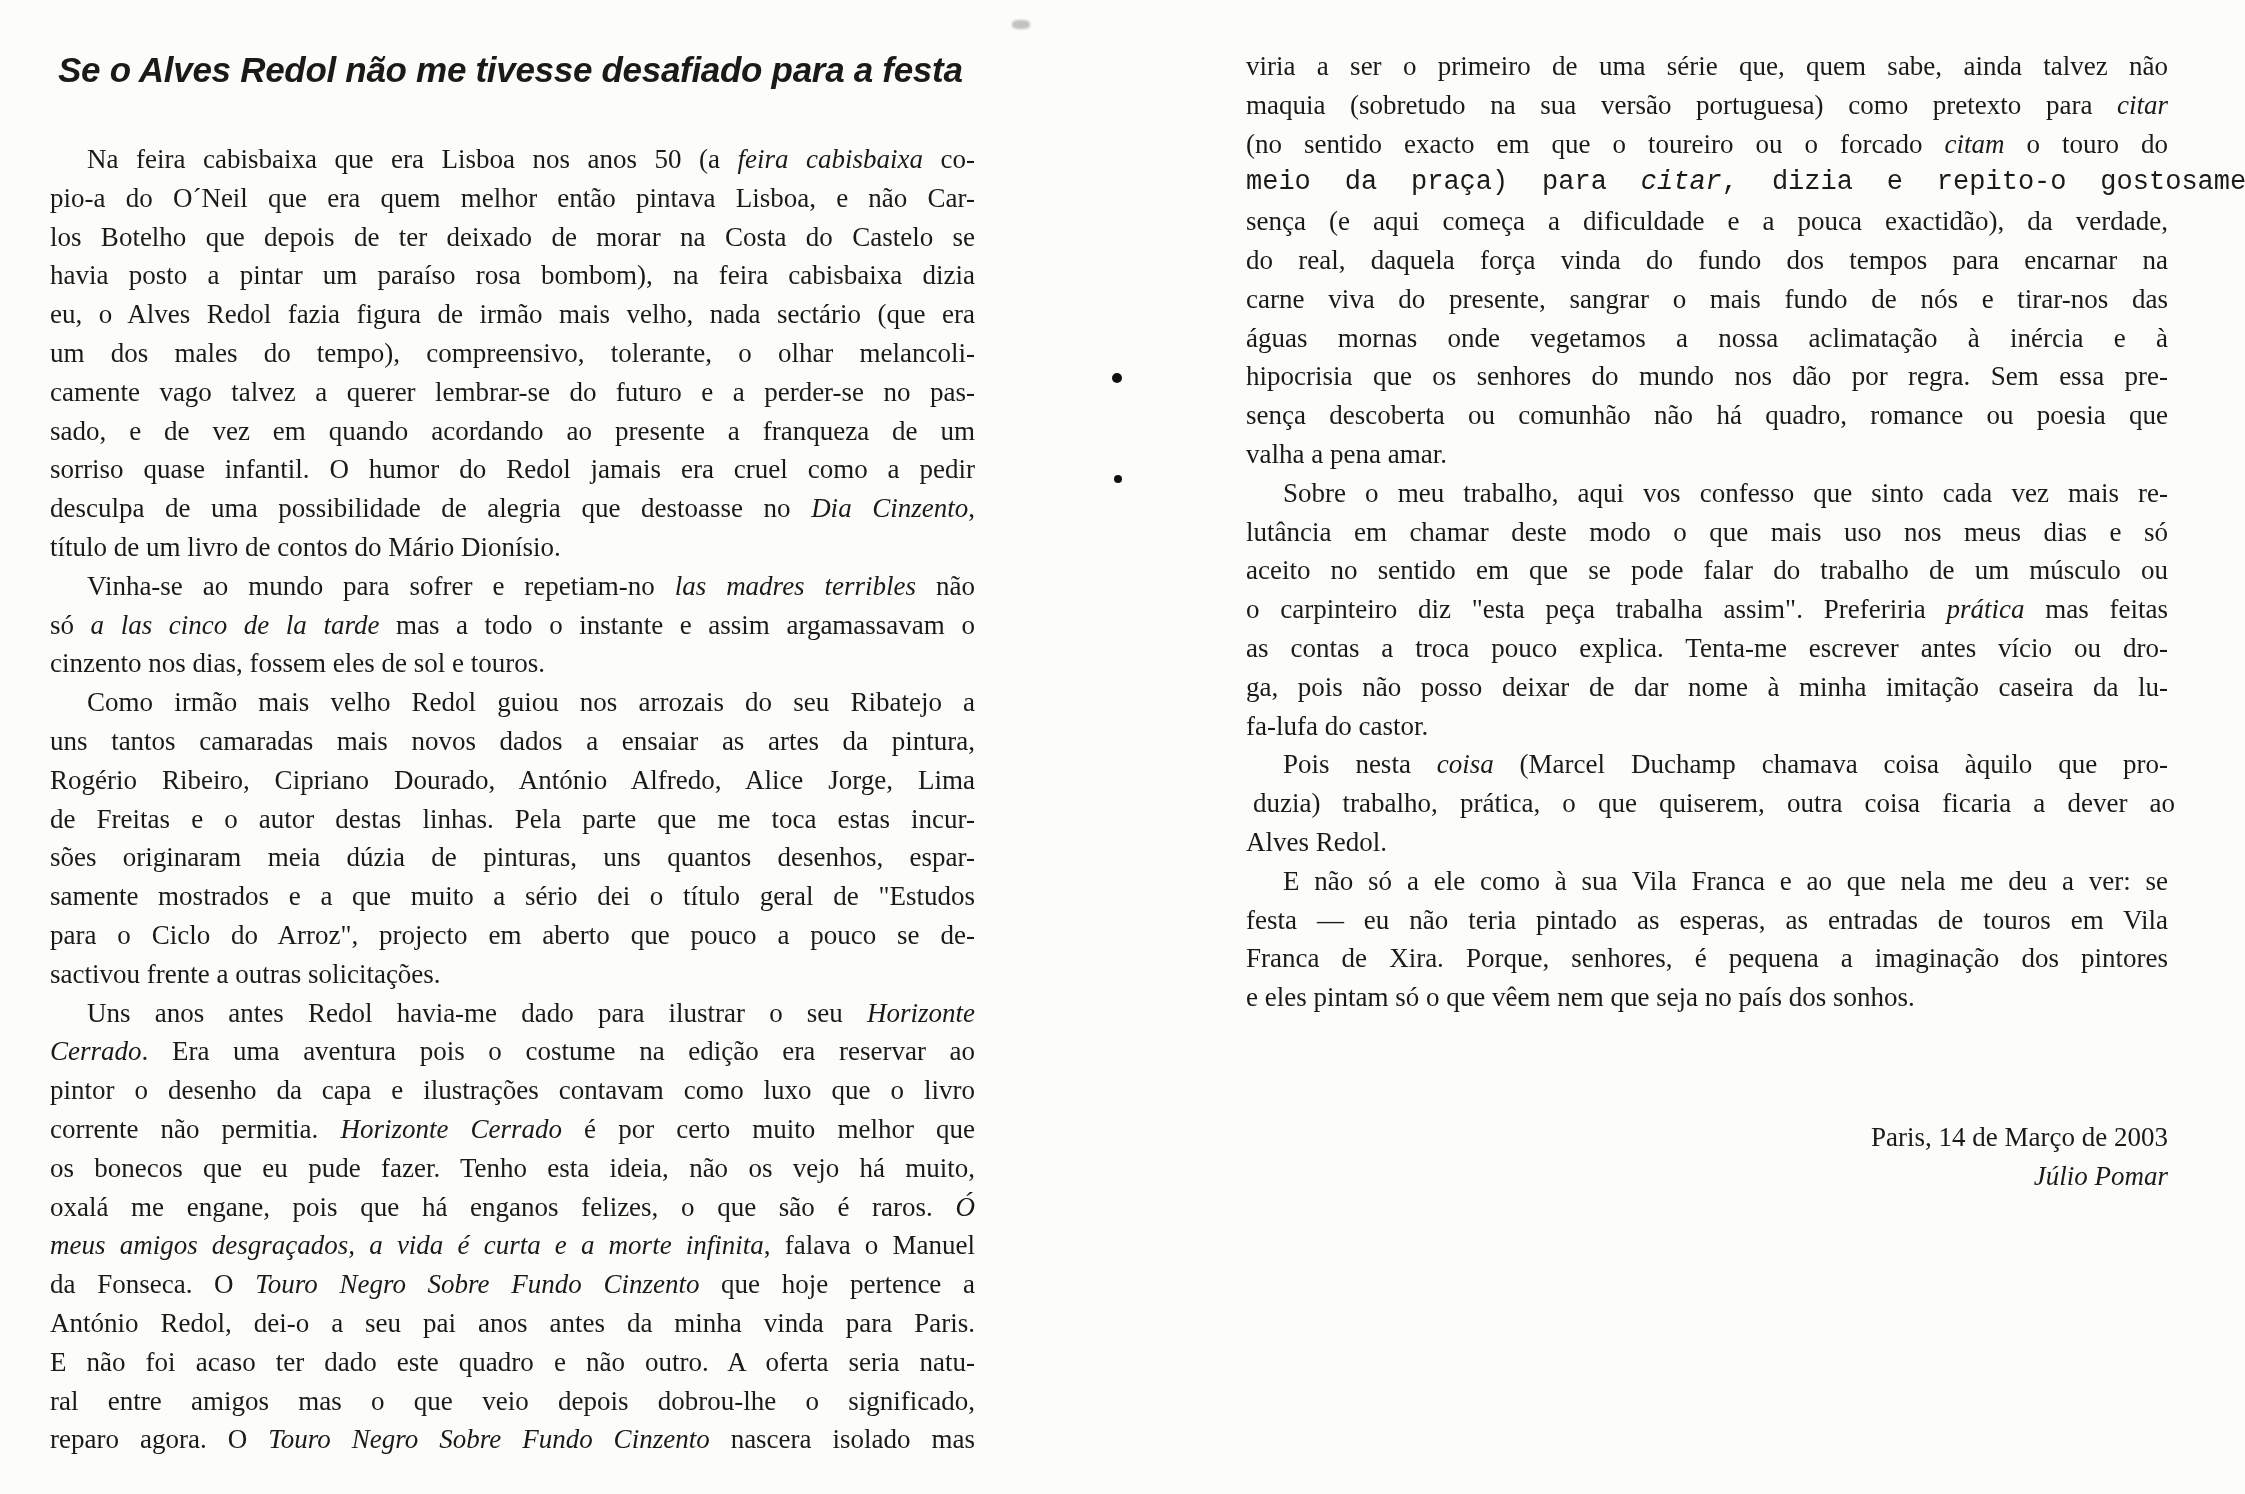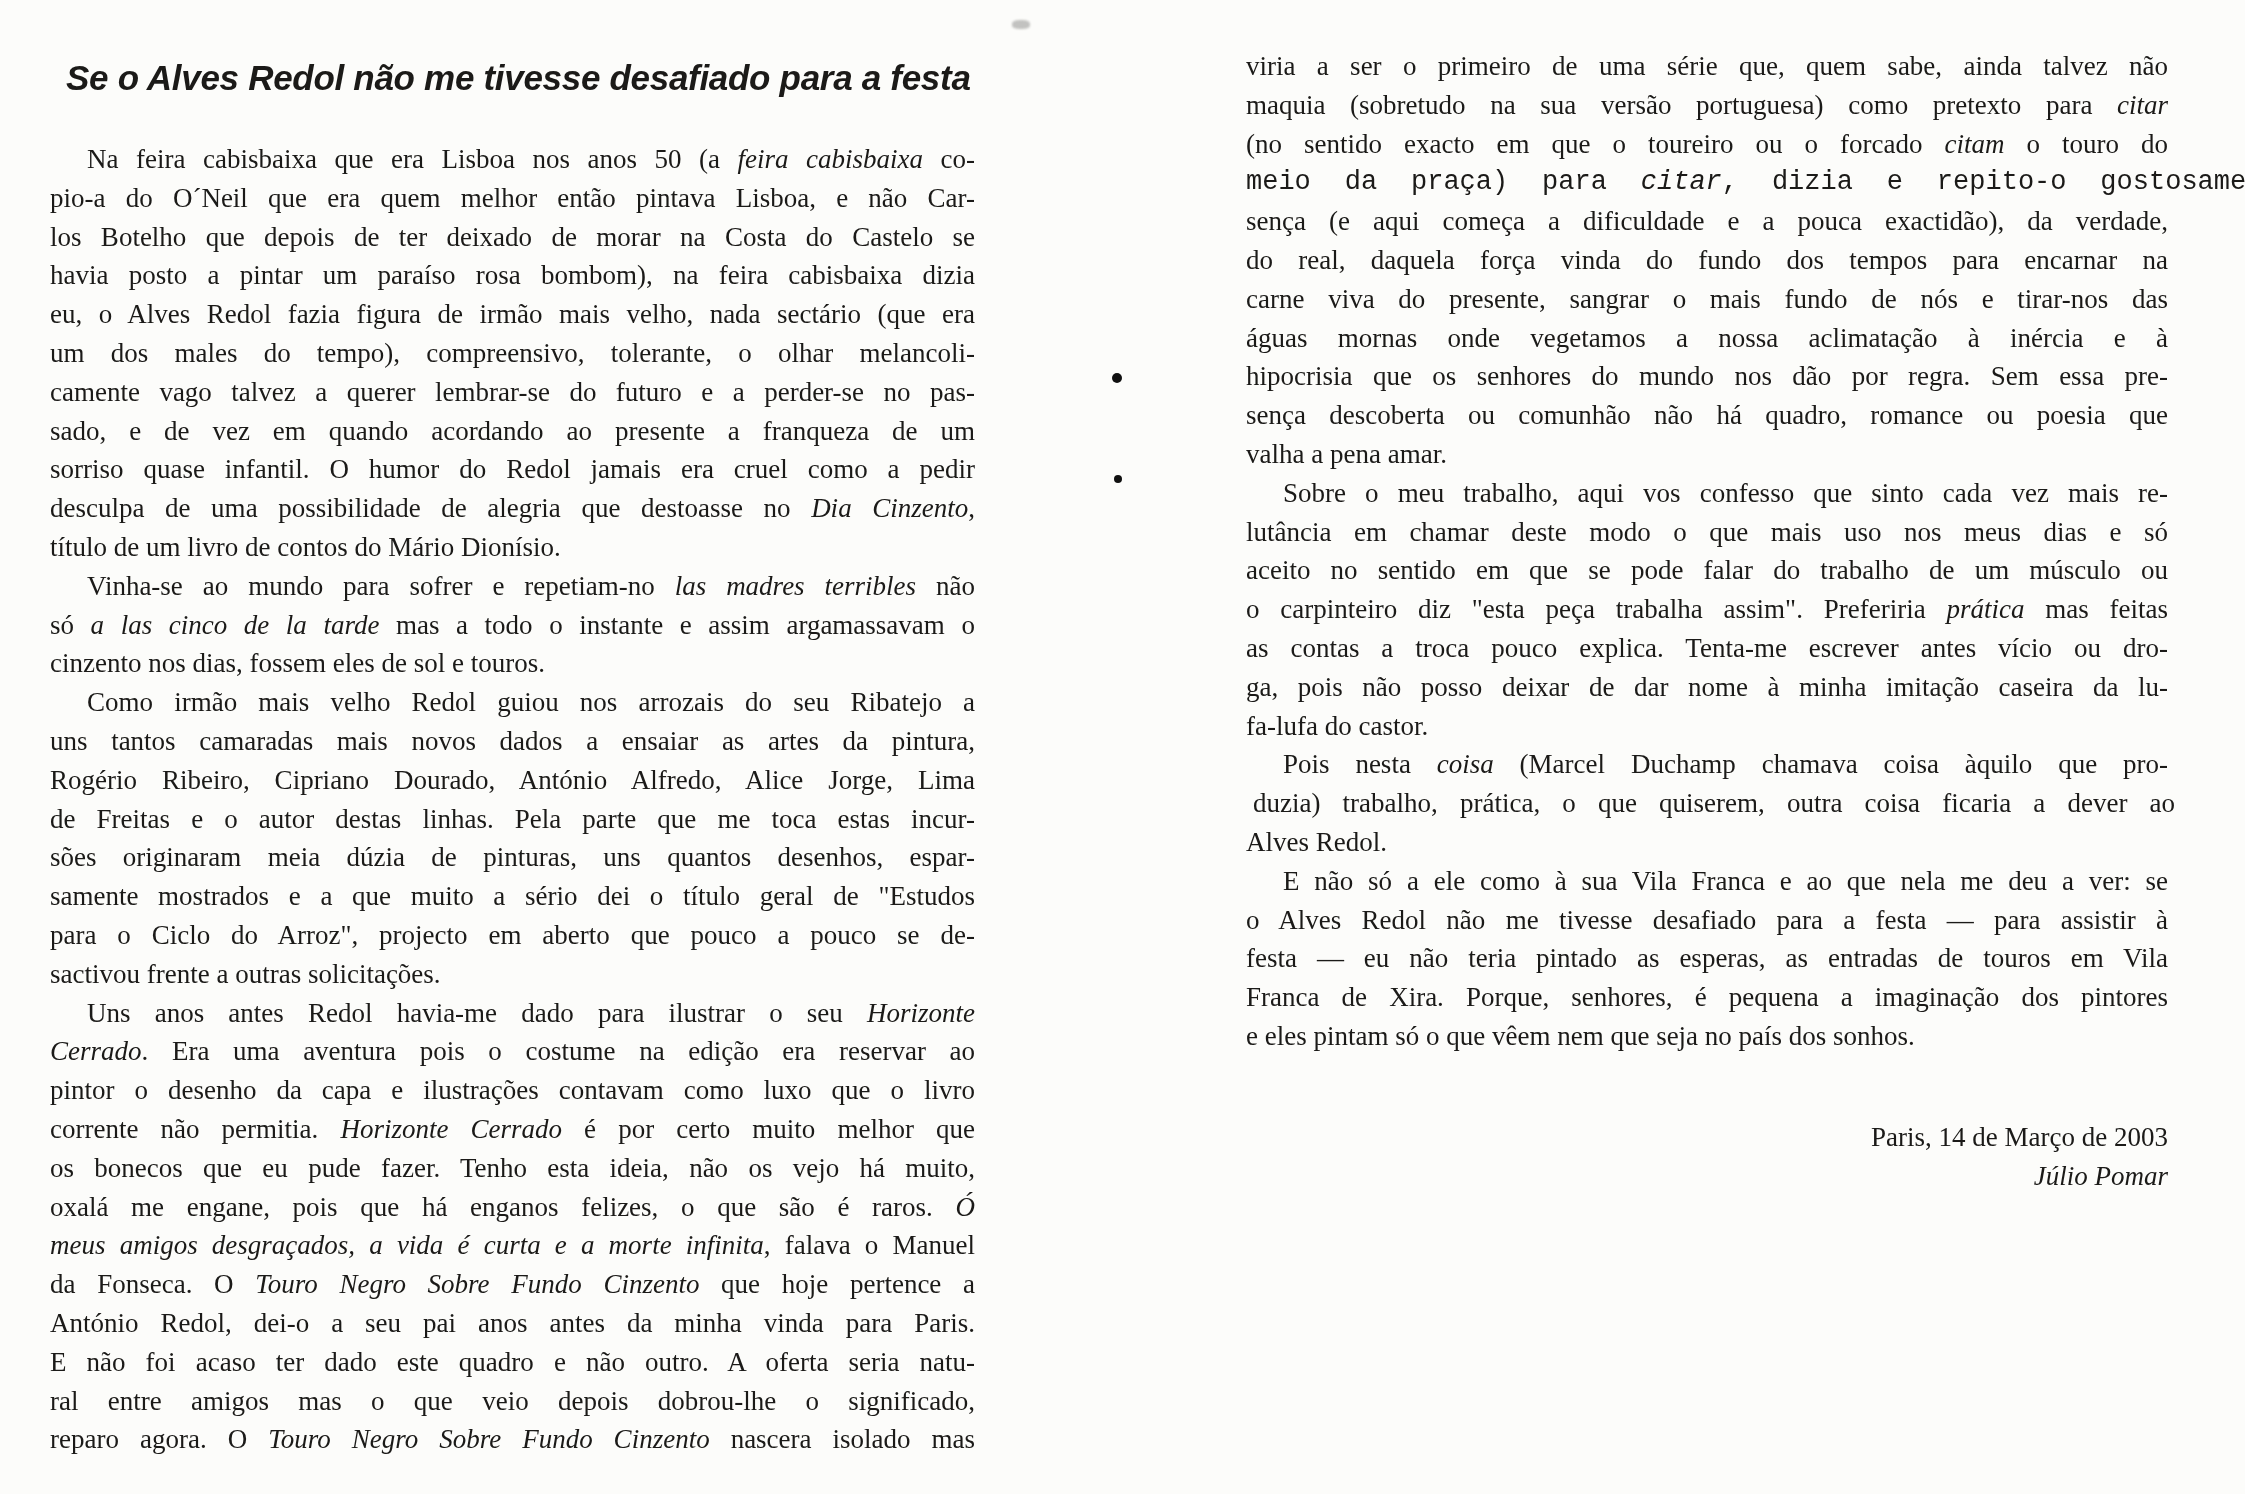--- a/index.html
+++ b/index.html
@@ -10,21 +10,21 @@
     height: 1494px;
     background: var(--paper, #fcfcfa);
     color: var(--ink, #1b1a18);
     font-family: "Liberation Serif", "DejaVu Serif", serif;
     overflow: hidden;
   }
   .essay-title {
     position: absolute;
     left: 50px;
     top: 42px;
-    margin: 16px;
+    margin: 8px;
     font-family: "Liberation Sans", "DejaVu Sans", sans-serif;
     font-style: italic;
     font-weight: 600;
     font-size: 35px;
     letter-spacing: -0.3px;
     white-space: nowrap;
   }
   .col {
     position: absolute;
     width: 925px;
@@ -123,21 +123,20 @@
       <div class="tline" style="word-spacing: 15.72px;"><span class="w"><span>lutância em chamar deste modo o que mais uso nos meus dias e só</span></span></div>
       <div class="tline" style="word-spacing: 13.42px;"><span class="w"><span>aceito no sentido em que se pode falar do trabalho de um músculo ou</span></span></div>
       <div class="tline" style="word-spacing: 14.05px;"><span class="w"><span>o carpinteiro diz "esta peça trabalha assim". Preferiria </span><span class="it">prática</span><span> mas feitas</span></span></div>
       <div class="tline" style="word-spacing: 15.2px;"><span class="w"><span>as contas a troca pouco explica. Tenta-me escrever antes vício ou dro-</span></span></div>
       <div class="tline" style="word-spacing: 12.79px;"><span class="w"><span>ga, pois não posso deixar de dar nome à minha imitação caseira da lu-</span></span></div>
       <div class="tline last"><span class="w"><span>fa-lufa do castor.</span></span></div>
       <div class="tline ind" style="word-spacing: 19.11px;"><span class="w"><span>Pois nesta </span><span class="it">coisa</span><span> (Marcel Duchamp chamava coisa àquilo que pro-</span></span></div>
       <div class="tline" style="word-spacing: 15.4px; margin-left: 7px;"><span class="w"><span>duzia) trabalho, prática, o que quiserem, outra coisa ficaria a dever ao</span></span></div>
       <div class="tline last"><span class="w"><span>Alves Redol.</span></span></div>
       <div class="tline ind" style="word-spacing: 8.05px;"><span class="w"><span>E não só a ele como à sua Vila Franca e ao que nela me deu a ver: se</span></span></div>
-      <div class="tline" style="word-spacing: 13.54px;"><span class="w"><span>o Alves Redol não me tivesse desafiado para a festa — para assistir à</span></span></div>
       <div class="tline" style="word-spacing: 13.18px;"><span class="w"><span>festa — eu não teria pintado as esperas, as entradas de touros em Vila</span></span></div>
       <div class="tline" style="word-spacing: 15.35px;"><span class="w"><span>Franca de Xira. Porque, senhores, é pequena a imaginação dos pintores</span></span></div>
       <div class="tline last"><span class="w"><span>e eles pintam só o que vêem nem que seja no país dos sonhos.</span></span></div>
     </div>
 
   <div class="sig-block">
     <div class="sigline">Paris, 14 de Março de 2003</div>
     <div class="sigline it">Júlio Pomar</div>
   </div>
 

